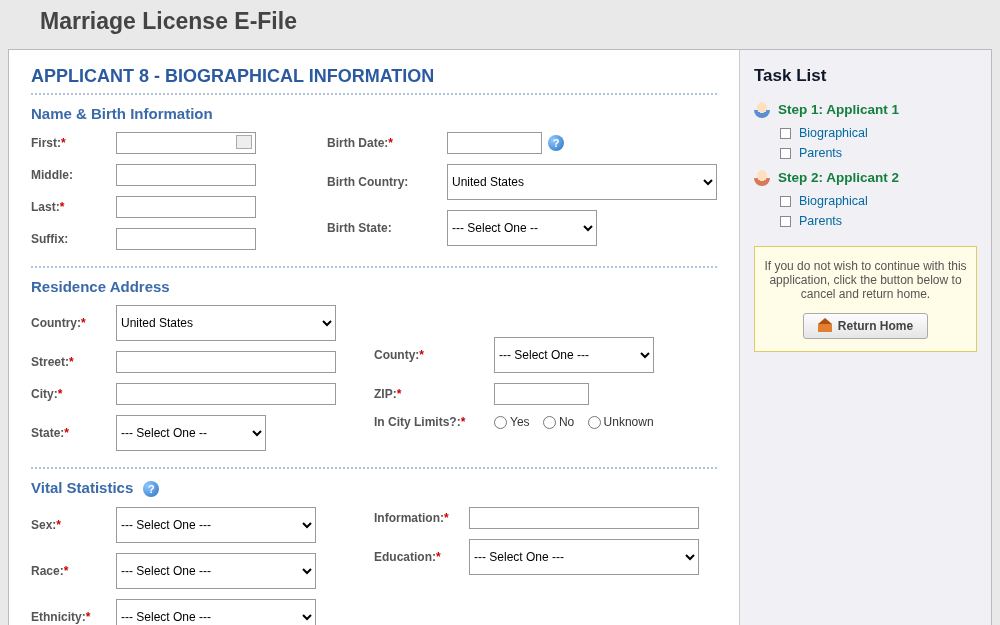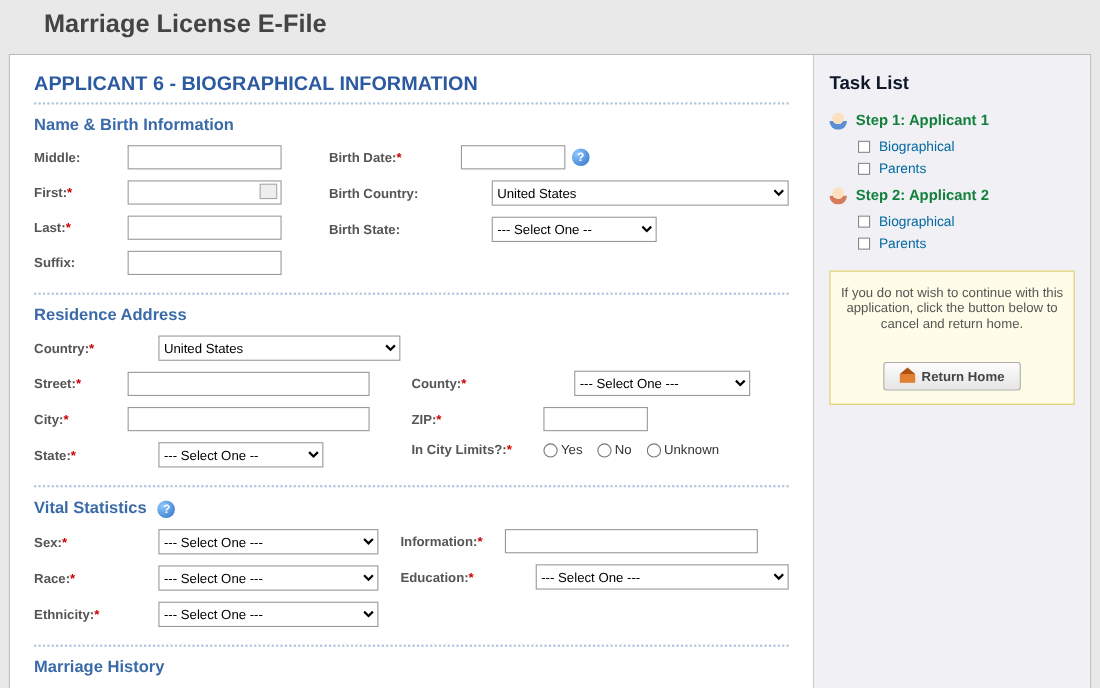--- a/index.html
+++ b/index.html
@@ -70,25 +70,24 @@
   input[type=text] {
     height: 22px;
     border: 1px solid #999;
     padding: 2px 4px;
     font-size: 12px;
     background:#fff;
   }
   .input-md { width: 140px; }
   .input-sm { width: 95px; }
   select {
-    height: 23px;
+    height: 36px;
     border: 1px solid #999;
     font-size: 12px;
     background: #fff;
-    margin-left: 28px;
   }
   .select-lg { width: 270px; }
   .select-md { width: 220px; }
   .select-mh { width: 200px; }
   .select-sm { width: 150px; }
   .select-county { width: 160px; }
   .help-icon {
     display:inline-block; width:16px; height:16px;
     border-radius:50%;
     background: radial-gradient(circle at 30% 30%, #8fc8ff, #2a70c2);
@@ -134,21 +133,21 @@
   .notice-box {
     margin-top: 18px;
     border: 1px solid #ddcc66;
     background: #fffde8;
     padding: 12px 2px;
     text-align:center;
     font-family: "Trebuchet MS", sans-serif;
     font-size: 12px; color:#555;
   }
   .return-btn {
-    margin-top: 28px;
+    margin-top: 12px;
     display:inline-flex; align-items:center;
     padding: 5px 14px;
     background: linear-gradient(#fdfdfd,#e5e5e5);
     border:1px solid #aaa; border-radius:3px;
     font-family: "Trebuchet MS", sans-serif;
     font-weight:bold; font-size:12px; color:#444;
     cursor:pointer;
   }
   .home-ic {
     width:14px; height:12px; margin-right:6px; position:relative;
@@ -164,36 +163,36 @@
   }
 </style>
 </head>
 <body>
 
 <div class="page-header">Marriage License E-File</div>
 
 <div class="container">
   <div class="main">
 
-    <div class="section-title">APPLICANT 6 - BIOGRAPHICAL INFORMATION</div>
+    <div class="section-title">APPLICANT 8 - BIOGRAPHICAL INFORMATION</div>
     <hr class="dotted-hr">
 
     <div class="subsection-title">Name &amp; Birth Information</div>
     <div class="form-grid">
       <div class="col">
-        <div class="row">
-          <span class="lbl">Middle:</span>
-          <input type="text" class="input-md" style="">
-        </div>
         <div class="row">
           <span class="lbl"><span>First:</span><span class="req">*</span></span>
           <span class="input-with-icon">
             <input type="text" class="input-md" style="">
             <span class="contact-ic"></span>
           </span>
+        </div>
+        <div class="row">
+          <span class="lbl">Middle:</span>
+          <input type="text" class="input-md" style="">
         </div>
         <div class="row">
           <span class="lbl"><span>Last:</span><span class="req">*</span></span>
           <input type="text" class="input-md" style="">
         </div>
         <div class="row">
           <span class="lbl">Suffix:</span>
           <input type="text" class="input-md" style="">
         </div>
       </div>

